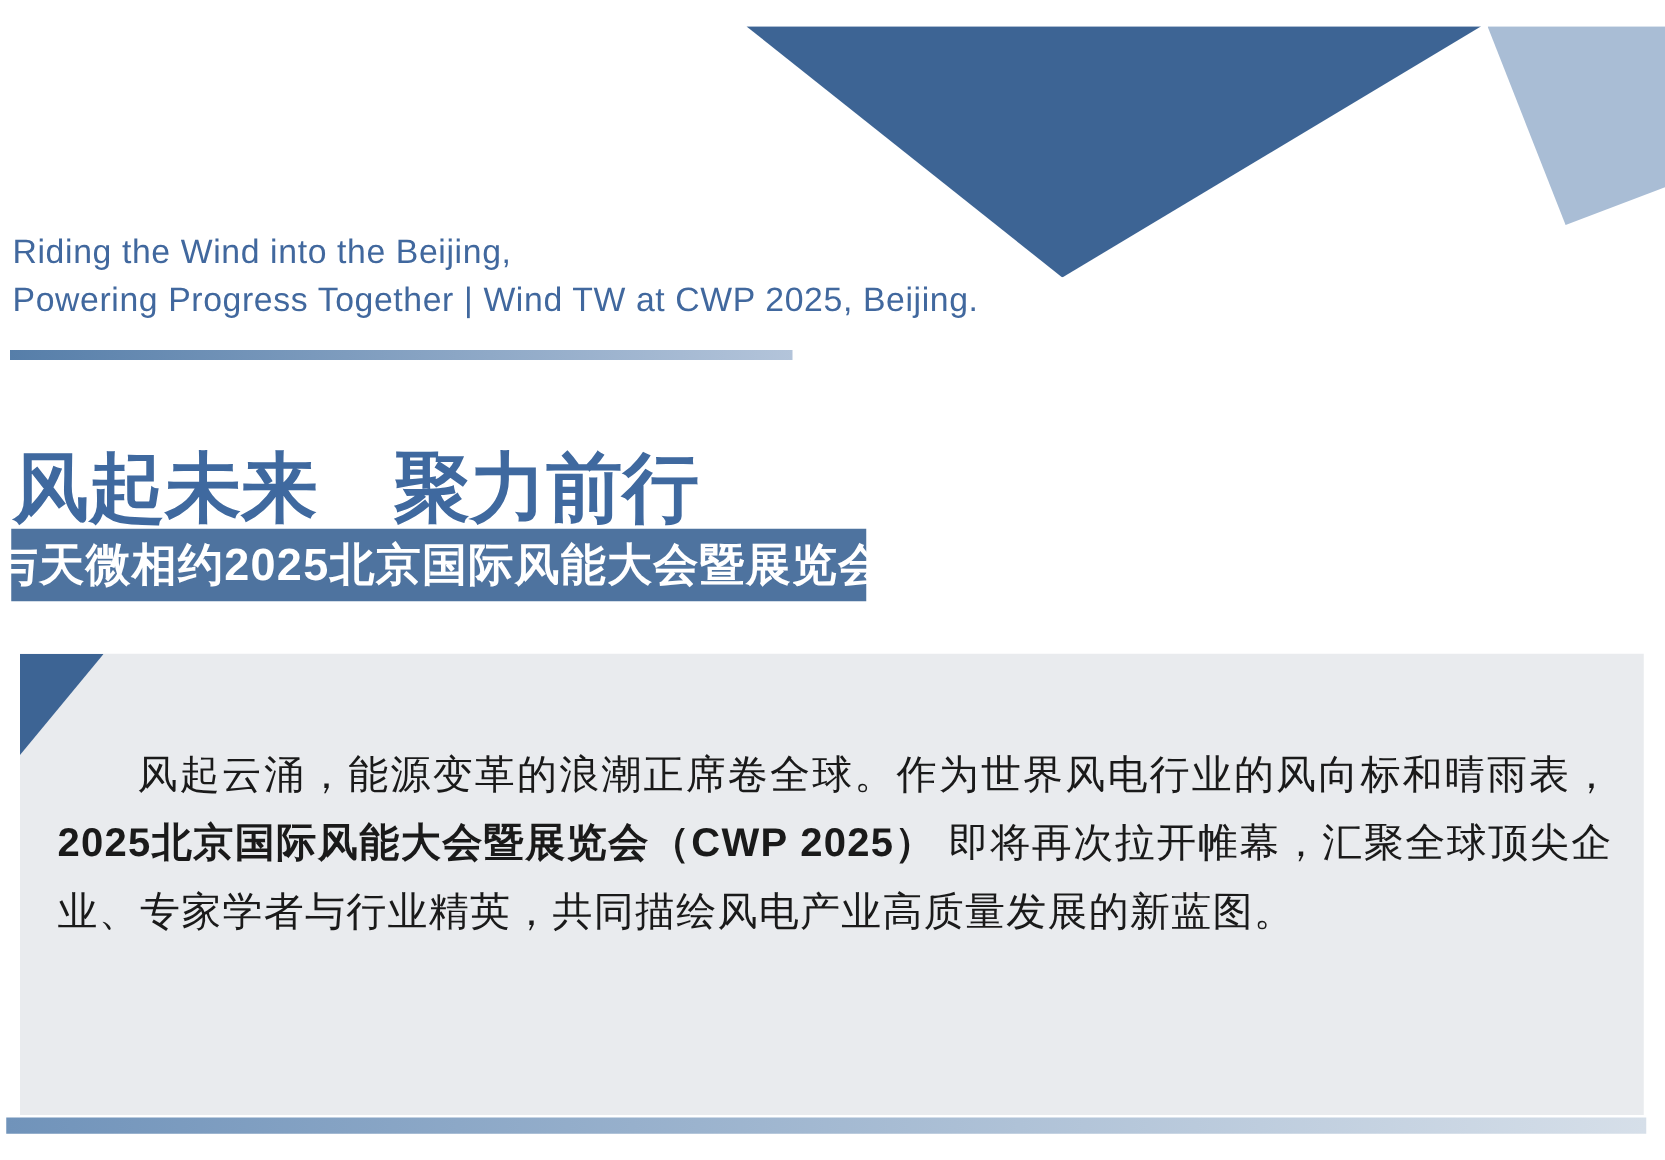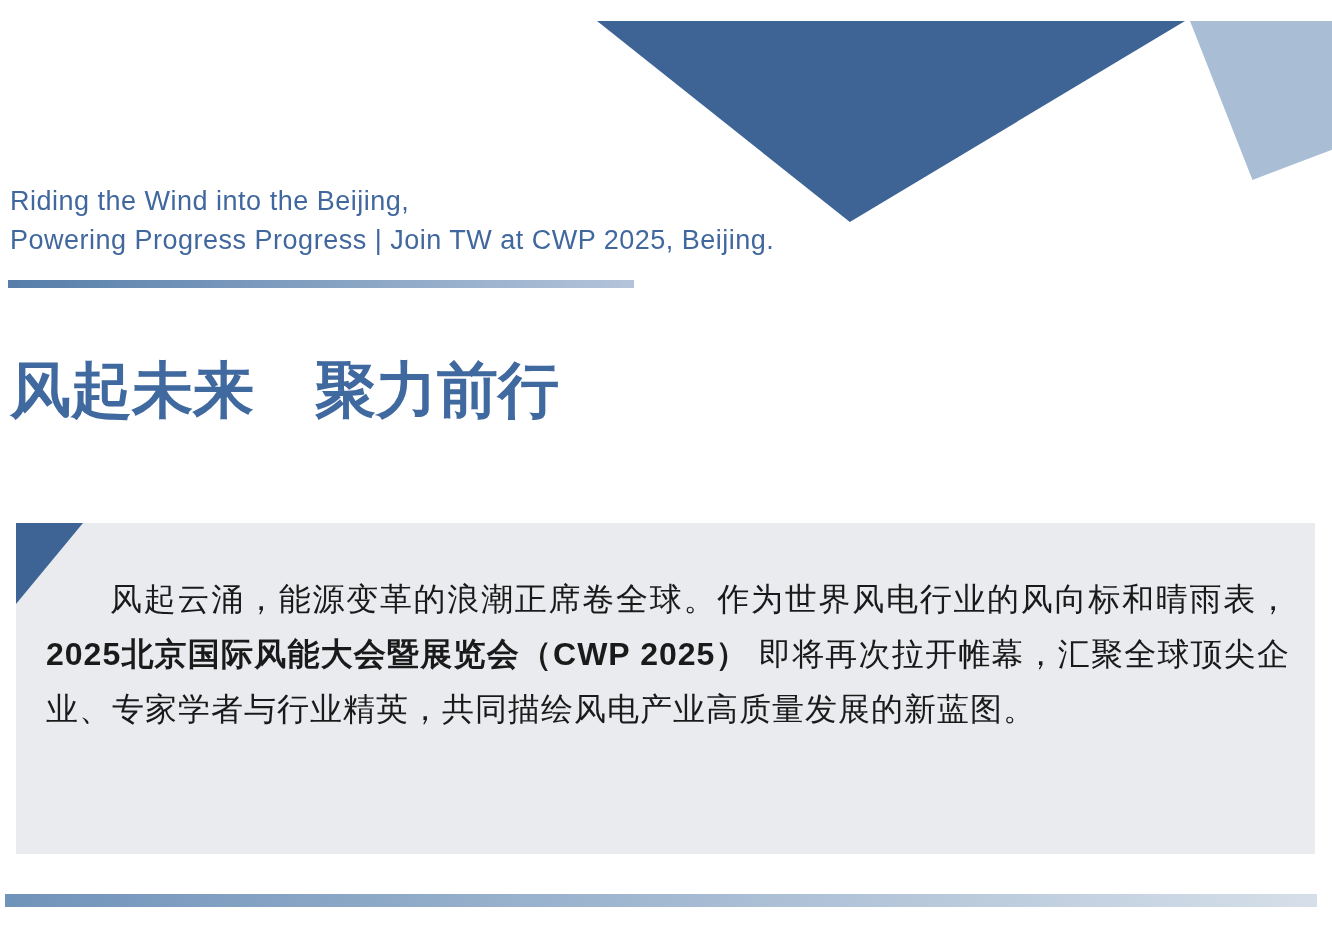--- a/index.html
+++ b/index.html
@@ -74,23 +74,23 @@
     font-size: 36px;
     font-weight: bold;
     letter-spacing: 1px;
     white-space: nowrap;
   }
 
   
   .card {
     position: absolute;
     left: 16px; top: 523px;
-    width: 1299px; height: 331px;
+    width: 1299px; height: 369px;
     background: var(--card-bg, #e9ebee);
-    padding: 49px 30px 0 30px;
+    padding: 69px 30px 0 30px;
   }
   .corner-tri {
     position: absolute;
     left: 0; top: 0;
     width: 67px; height: 81px;
     background: var(--primary, #3d6494);
     clip-path: polygon(0 0, 100% 0, 0 100%);
   }
   .card p {
     color: var(--text, #1a1a1a);
@@ -116,27 +116,30 @@
 </head>
 <body>
 
 <div class="page">
 
   <div class="tri-dark"></div>
   <div class="shape-light"></div>
 
   <div class="eng">
     <div>Riding the Wind into the Beijing,</div>
-    <div>Powering Progress Progress | Join TW at CWP 2025, Beijing.</div>
+    <div>Powering Progress Together | Wind TW at CWP 2025, Beijing.</div>
   </div>
 
   <div class="bar-top"></div>
 
   <h1 class="heading">风起未来　聚力前行</h1>
 
+  <div class="banner">
+    <span>与天微相约2025北京国际风能大会暨展览会</span>
+  </div>
 
   <div class="card">
     <div class="corner-tri"></div>
     <p><span>风起云涌，能源变革的浪潮正席卷全球。作为世界风电行业的风向标和晴雨表，</span><b>2025北京国际风能大会暨展览会（CWP 2025）</b><span> 即将再次拉开帷幕，汇聚全球顶尖企业、专家学者与行业精英，共同描绘风电产业高质量发展的新蓝图。</span></p>
   </div>
 
   <div class="bar-bottom"></div>
 
 </div>
 

